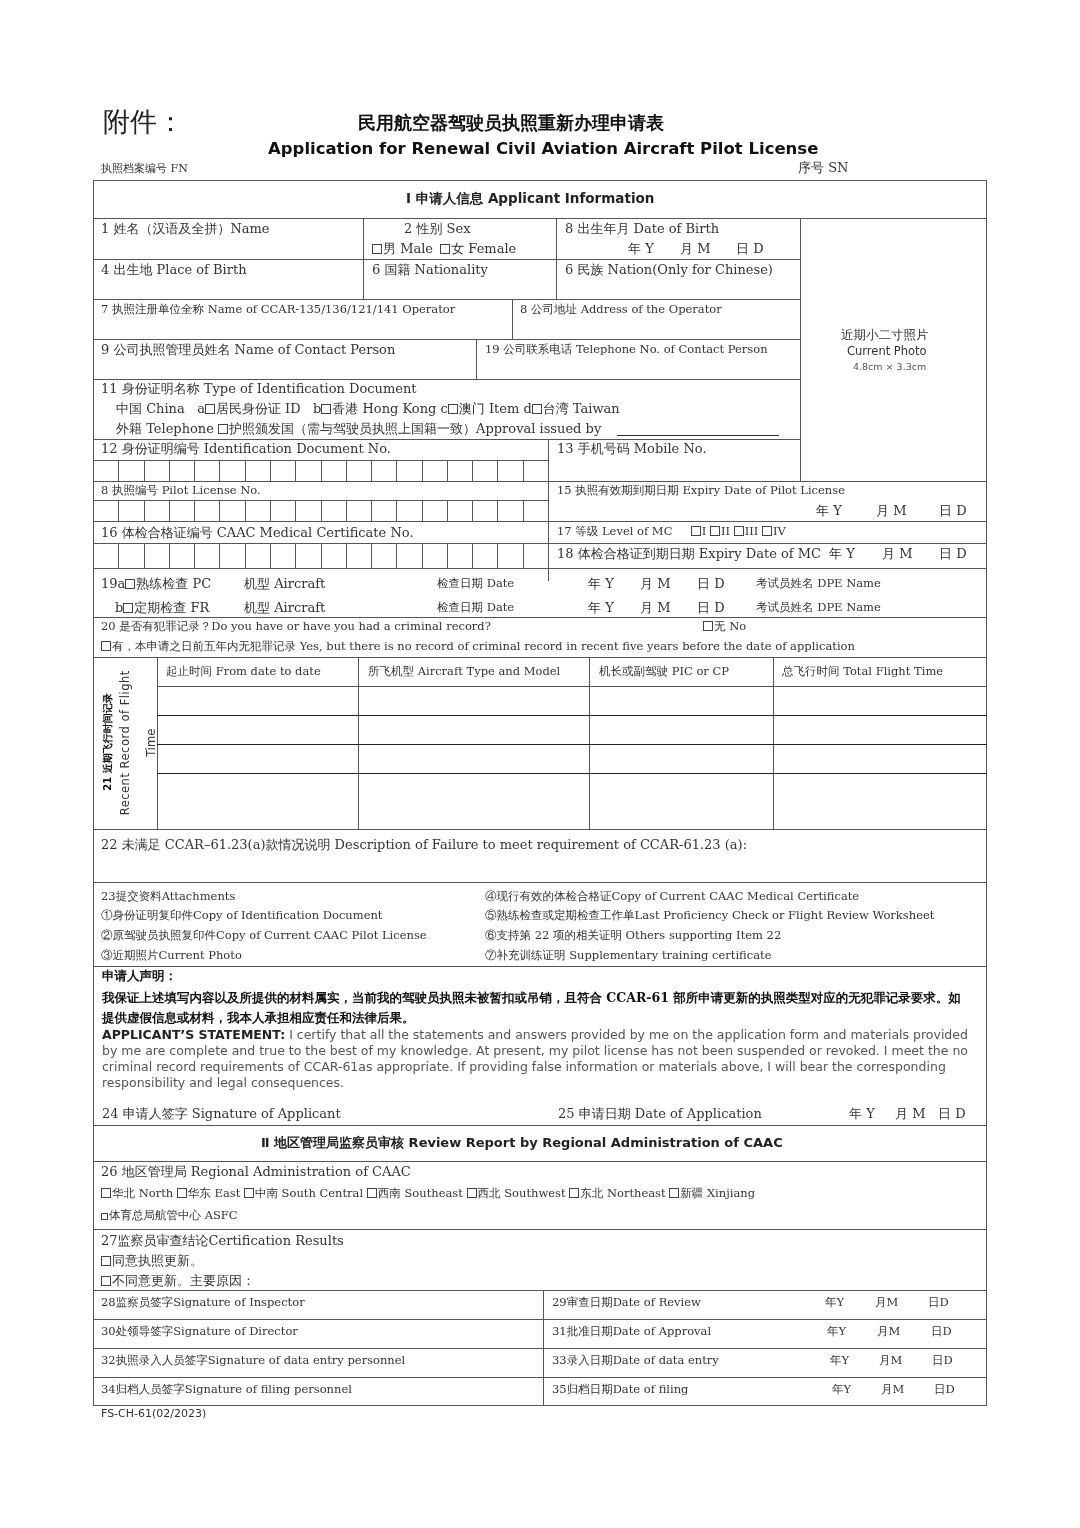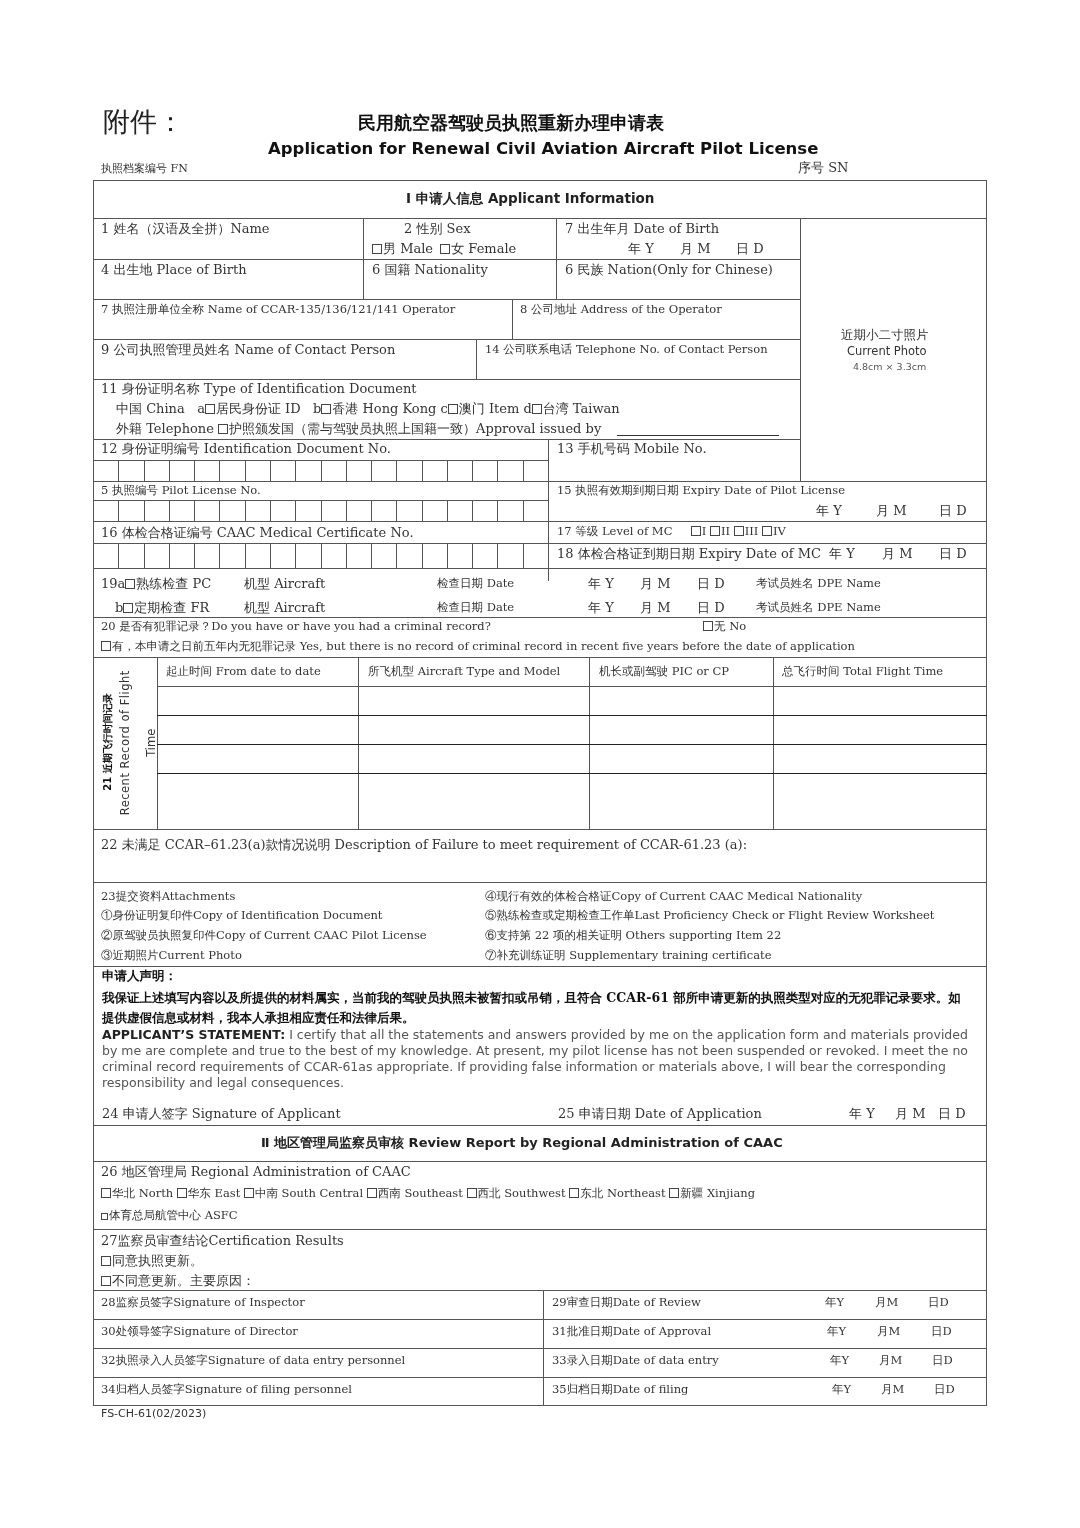--- a/index.html
+++ b/index.html
@@ -38,40 +38,40 @@
 
 <div class="t serif" style="left:101px;top:222px;">1 姓名（汉语及全拼）Name</div>
 <div class="abs" style="left:94px;top:238px;width:268px;height:20px;"></div>
 <div class="line vl" style="left:363px;top:218px;height:41px;"></div>
 <div class="t serif" style="left:372px;top:222px;margin-left:32px;">2 性别 Sex</div>
 <div class="t serif" style="left:372px;top:242px;">
   <span class="cb"></span><span>男 Male</span>
   <span class="cb" style="margin-left:3px;"></span><span>女 Female</span>
 </div>
 <div class="line vl" style="left:556px;top:218px;height:81px;"></div>
-<div class="t serif" style="left:565px;top:222px;">7 出生年月 Date of Birth</div>
+<div class="t serif" style="left:565px;top:222px;">8 出生年月 Date of Birth</div>
 <div class="t serif" style="left:628px;top:242px;">年 Y</div>
 <div class="t serif" style="left:680px;top:242px;">月 M</div>
 <div class="t serif" style="left:736px;top:242px;">日 D</div>
 <div class="line hl" style="left:93px;top:259px;width:707px;"></div>
 
 <div class="t serif" style="left:101px;top:263px;">4 出生地 Place of Birth</div>
 <div class="line vl" style="left:363px;top:259px;height:40px;"></div>
 <div class="t serif" style="left:372px;top:263px;">6 国籍 Nationality</div>
 <div class="t serif" style="left:565px;top:263px;">6 民族 Nation(Only for Chinese)</div>
 <div class="line hl" style="left:93px;top:299px;width:707px;"></div>
 
 <div class="t serif small" style="left:101px;top:304px;">7 执照注册单位全称 Name of CCAR-135/136/121/141 Operator</div>
 <div class="line vl" style="left:512px;top:299px;height:40px;"></div>
 <div class="t serif small" style="left:520px;top:304px;">8 公司地址 Address of the Operator</div>
 <div class="line hl" style="left:93px;top:339px;width:707px;"></div>
 
 <div class="t serif" style="left:101px;top:343px;">9 公司执照管理员姓名 Name of Contact Person</div>
 <div class="line vl" style="left:476px;top:339px;height:40px;"></div>
-<div class="t serif small" style="left:485px;top:344px;">14 公司联系电话 Telephone No. of Contact Person</div>
+<div class="t serif small" style="left:485px;top:344px;">19 公司联系电话 Telephone No. of Contact Person</div>
 <div class="line hl" style="left:93px;top:379px;width:707px;"></div>
 
 <div class="t serif" style="left:101px;top:382px;">11 身份证明名称 Type of Identification Document</div>
 <div class="t serif" style="left:116px;top:402px;">
   <span>中国 China</span>&nbsp;&nbsp;
   <span>a</span><span class="cb"></span><span>居民身份证 ID</span>&nbsp;&nbsp;
   <span>b</span><span class="cb"></span><span>香港 Hong Kong c</span><span class="cb"></span><span>澳门 Item d</span><span class="cb"></span><span>台湾 Taiwan</span>
 </div>
 <div class="t serif" style="left:116px;top:422px;">
   <span>外籍 Telephone</span>
@@ -98,21 +98,21 @@
     <div class="line vl" style="left: 278.056px; top: 0px; height: 100%;"></div>
     <div class="line vl" style="left: 303.333px; top: 0px; height: 100%;"></div>
     <div class="line vl" style="left: 328.611px; top: 0px; height: 100%;"></div>
     <div class="line vl" style="left: 353.889px; top: 0px; height: 100%;"></div>
     <div class="line vl" style="left: 379.167px; top: 0px; height: 100%;"></div>
     <div class="line vl" style="left: 404.444px; top: 0px; height: 100%;"></div>
     <div class="line vl" style="left: 429.722px; top: 0px; height: 100%;"></div>
   </div>
 <div class="line hl" style="left:93px;top:481px;width:894px;"></div>
 
-<div class="t serif small" style="left:101px;top:485px;">5 执照编号 Pilot License No.</div>
+<div class="t serif small" style="left:101px;top:485px;">8 执照编号 Pilot License No.</div>
 <div class="t serif small" style="left:557px;top:485px;">15 执照有效期到期日期 Expiry Date of Pilot License</div>
 <div class="t serif" style="left:816px;top:504px;">年 Y</div>
 <div class="t serif" style="left:876px;top:504px;">月 M</div>
 <div class="t serif" style="left:939px;top:504px;">日 D</div>
 <div class="line hl" style="left:93px;top:500px;width:455px;"></div>
 <div class="abs" id="license-grid" style="left:93px;top:500px;width:455px;height:21px;">
     <div class="line vl" style="left: 25.2778px; top: 0px; height: 100%;"></div>
     <div class="line vl" style="left: 50.5556px; top: 0px; height: 100%;"></div>
     <div class="line vl" style="left: 75.8333px; top: 0px; height: 100%;"></div>
     <div class="line vl" style="left: 101.111px; top: 0px; height: 100%;"></div>
@@ -230,21 +230,21 @@
 <div class="line hl" style="left:93px;top:829px;width:894px;"></div>
 
 <div class="t serif" style="left:101px;top:838px;text-align:center;">22 未满足 CCAR–61.23(a)款情况说明 Description of Failure to meet requirement of CCAR-61.23 (a):</div>
 <div class="abs" style="left:94px;top:856px;width:892px;height:25px;"></div>
 <div class="line hl" style="left:93px;top:882px;width:894px;"></div>
 
 <div class="t serif small" style="left:101px;top:891px;">23提交资料Attachments</div>
 <div class="t serif small" style="left:101px;top:910px;">①身份证明复印件Copy of Identification Document</div>
 <div class="t serif small" style="left:101px;top:930px;">②原驾驶员执照复印件Copy of Current CAAC Pilot License</div>
 <div class="t serif small" style="left:101px;top:950px;">③近期照片Current Photo</div>
-<div class="t serif small" style="left:485px;top:891px;">④现行有效的体检合格证Copy of Current CAAC Medical Nationality</div>
+<div class="t serif small" style="left:485px;top:891px;">④现行有效的体检合格证Copy of Current CAAC Medical Certificate</div>
 <div class="t serif small" style="left:485px;top:910px;">⑤熟练检查或定期检查工作单Last Proficiency Check or Flight Review Worksheet</div>
 <div class="t serif small" style="left:485px;top:930px;">⑥支持第 22 项的相关证明 Others supporting Item 22</div>
 <div class="t serif small" style="left:485px;top:950px;">⑦补充训练证明 Supplementary training certificate</div>
 <div class="line hl" style="left:93px;top:966px;width:894px;"></div>
 
 <div class="t serif bold" style="left:102px;top:970px;font-size:12.5px;color:#111;">申请人声明：</div>
 <div class="abs serif bold" style="left:102px;top:988px;width:870px;font-size:12.5px;line-height:20px;color:#111;">我保证上述填写内容以及所提供的材料属实，当前我的驾驶员执照未被暂扣或吊销，且符合 CCAR-61 部所申请更新的执照类型对应的无犯罪记录要求。如提供虚假信息或材料，我本人承担相应责任和法律后果。</div>
 <div class="abs sans" style="left:102px;top:1027px;width:870px;font-size:12.5px;line-height:16px;color:#555;"><span class="bold" style="color:#222;">APPLICANT’S STATEMENT:</span><span> I certify that all the statements and answers provided by me on the application form and materials provided by me are complete and true to the best of my knowledge. At present, my pilot license has not been suspended or revoked. I meet the no criminal record requirements of CCAR-61as appropriate. If providing false information or materials above, I will bear the corresponding responsibility and legal consequences.</span></div>
 <div class="t serif" style="left:102px;top:1107px;">24  申请人签字  Signature of Applicant</div>
 <div class="abs" style="left:350px;top:1100px;width:190px;height:20px;"></div>

